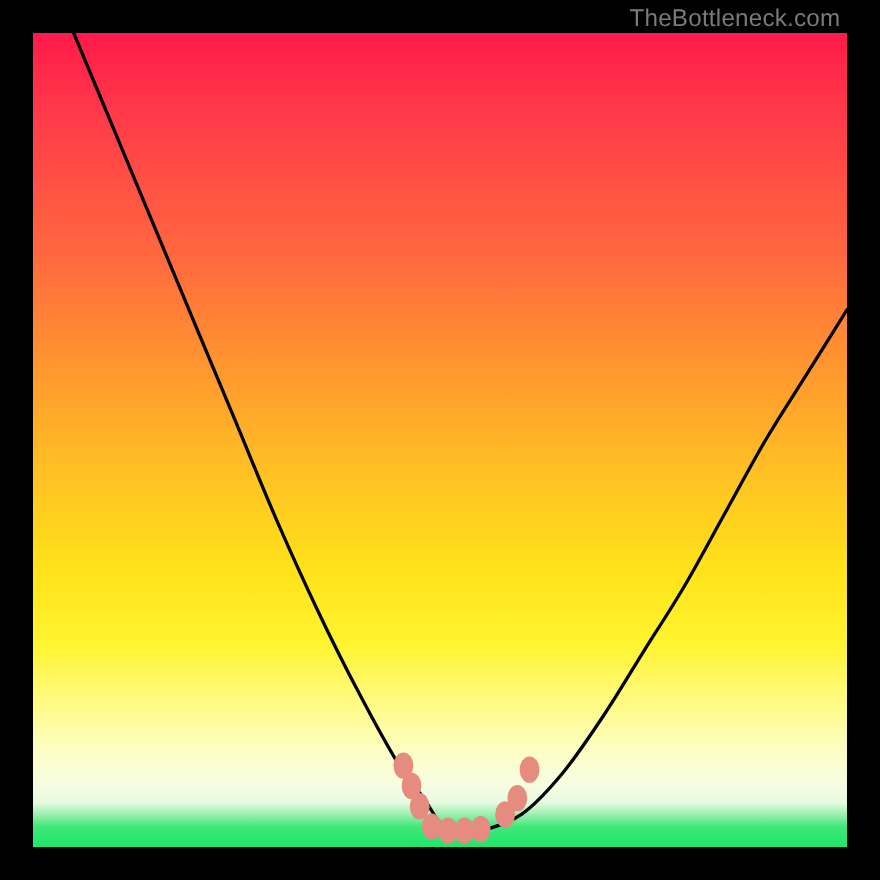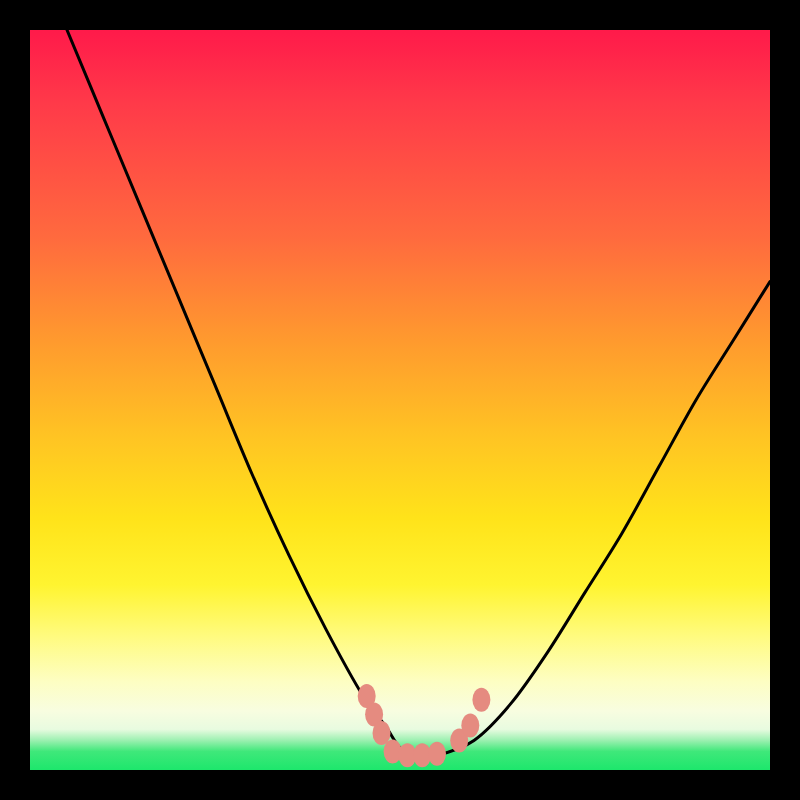--- a/index.html
+++ b/index.html
@@ -58,20 +58,21 @@
     left: 0; top: 0;
     width: 740px;
     height: 740px;
     pointer-events: none;
   }
 </style>
 </head>
 <body>
 
 <div class="stage">
+  <div class="watermark">TheBottleneck.com</div>
 
   <div class="plot">
     <svg class="curve" viewBox="0 0 740 740">
       <path id="curve-path" fill="none" stroke="#000" stroke-width="3" stroke-linecap="round" d="M 37,0 C 43.166666666666664,14.799999999999992 61.666666666666664,59.199999999999946 74,88.79999999999995 C 86.33333333333333,118.39999999999996 98.66666666666667,148.00000000000003 111,177.60000000000002 C 123.33333333333333,207.20000000000002 135.66666666666666,236.79999999999998 148,266.4 C 160.33333333333334,296 172.66666666666666,325.59999999999997 185,355.2 C 197.33333333333334,384.8 209.66666666666666,415.6333333333333 222,444 C 234.33333333333334,472.3666666666667 246.66666666666666,499.5 259,525.4 C 271.3333333333333,551.3 283.6666666666667,575.9666666666667 296,599.4 C 308.3333333333333,622.8333333333333 323.1333333333333,649.9666666666667 333,666 C 342.8666666666667,682.0333333333333 349.0333333333333,686.9666666666667 355.2,695.6 C 361.3666666666667,704.2333333333333 365.06666666666666,712.8666666666666 370,717.8 C 374.93333333333334,722.7333333333333 378.6333333333333,723.9666666666667 384.8,725.2 C 390.9666666666667,726.4333333333334 397.1333333333334,727.6666666666667 407.00000000000006,725.2 C 416.86666666666673,722.7333333333333 431.6666666666667,719.0333333333333 444,710.4 C 456.3333333333333,701.7666666666667 468.6666666666667,688.1999999999999 481,673.4 C 493.3333333333333,658.6 505.6666666666667,640.1 518,621.6 C 530.3333333333334,603.1 542.6666666666666,582.1333333333333 555,562.4 C 567.3333333333334,542.6666666666666 579.6666666666666,524.1666666666666 592,503.2 C 604.3333333333334,482.23333333333335 616.6666666666666,458.8 629,436.6 C 641.3333333333334,414.40000000000003 653.6666666666666,390.9666666666667 666,370 C 678.3333333333334,349.0333333333333 690.6666666666666,330.53333333333336 703,310.8 C 715.3333333333334,291.06666666666666 733.8333333333334,261.46666666666664 740,251.59999999999997"></path>
       <g id="markers">
           <ellipse cx="336.7" cy="666" rx="9" ry="12" fill="#e58b80"></ellipse>
           <ellipse cx="344.1" cy="684.5" rx="9" ry="12" fill="#e58b80"></ellipse>
           <ellipse cx="351.5" cy="703" rx="9" ry="12" fill="#e58b80"></ellipse>
           <ellipse cx="362.59999999999997" cy="721.5" rx="9" ry="12" fill="#e58b80"></ellipse>
           <ellipse cx="377.40000000000003" cy="725.2" rx="9" ry="12" fill="#e58b80"></ellipse>

